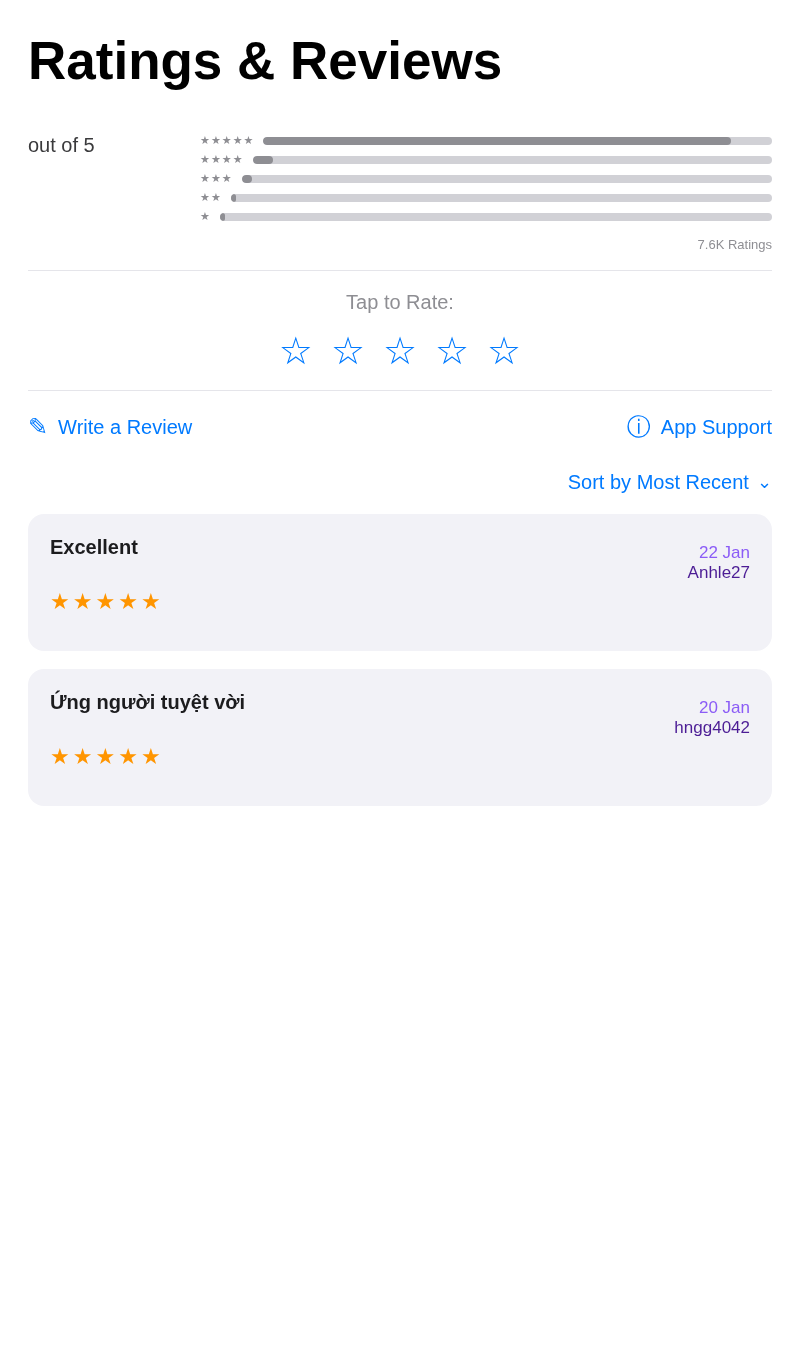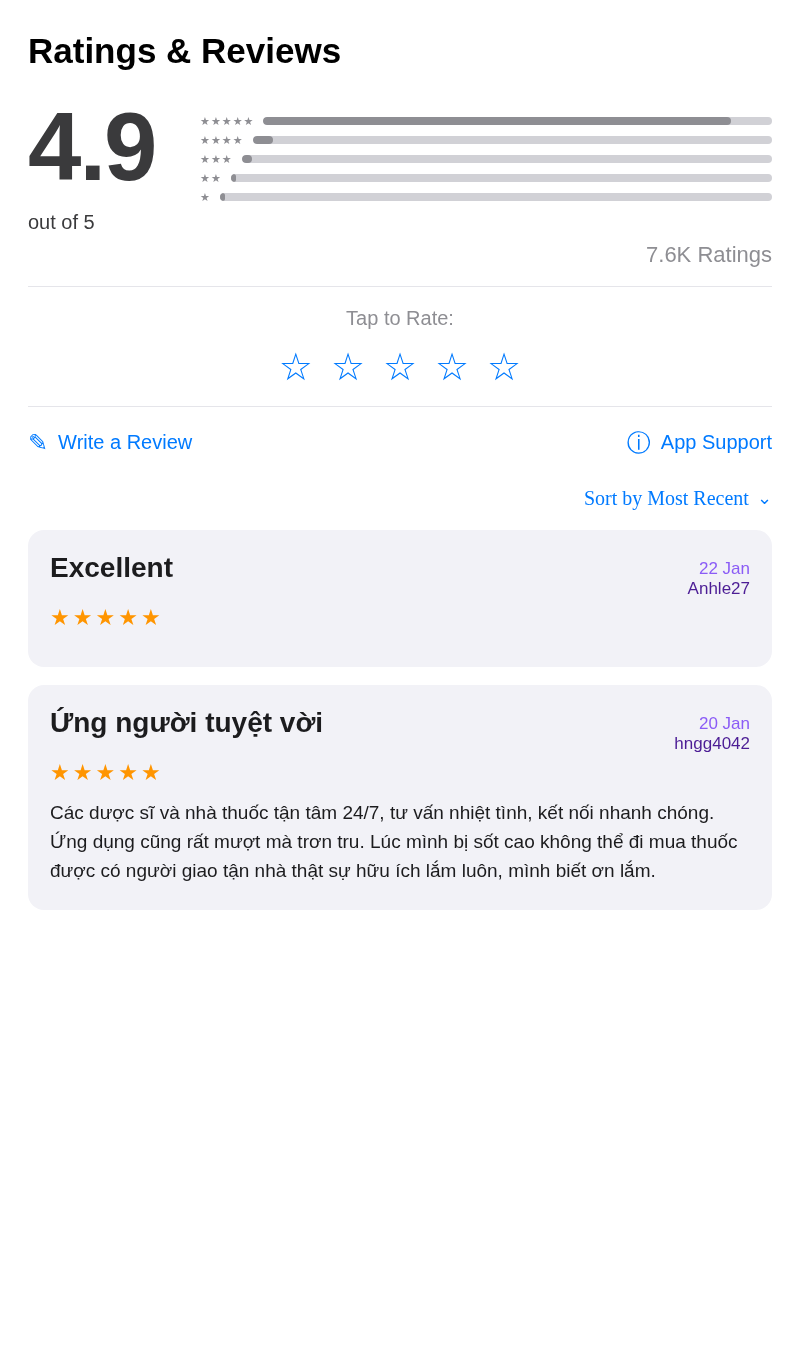--- a/index.html
+++ b/index.html
@@ -11,21 +11,21 @@
     body {
       font-family: -apple-system, BlinkMacSystemFont, 'Helvetica Neue', Arial, sans-serif;
       background: #ffffff;
       width: 800px;
       min-height: 1364px;
       padding: 32px 28px;
       color: #1c1c1e;
     }
 
     .page-title {
-      font-size: 35px;
+      font-size: 53px;
       font-weight: 800;
       color: #000;
       margin-bottom: 28px;
       line-height: 1.1;
     }
 
     .rating-section {
       display: flex;
       align-items: flex-start;
       gap: 32px;
@@ -88,21 +88,21 @@
     }
 
     .bar-fill {
       height: 100%;
       background: #8e8e93;
       border-radius: 4px;
     }
 
     .ratings-count {
       text-align: right;
-      font-size: 22px;
+      font-size: 13px;
       color: #8e8e93;
       margin-top: 4px;
       margin-bottom: 18px;
     }
 
     .divider {
       height: 1px;
       background: #e5e5ea;
       margin: 16px 0;
     }
@@ -169,21 +169,20 @@
       display: flex;
       align-items: flex-start;
       gap: 8px;
       color: #007aff;
       font-size: 20px;
       font-weight: 400;
       cursor: pointer;
       background: none;
       border: none;
       padding: 0;
-      font-family: Liberation Serif, serif;
     }
 
     .sort-chevron {
       font-size: 18px;
     }
 
     .review-card {
       background: #f2f2f7;
       border-radius: 16px;
       padding: 22px 22px 24px 22px;
@@ -191,21 +190,21 @@
     }
 
     .review-header {
       display: flex;
       justify-content: space-between;
       align-items: flex-start;
       margin-bottom: 6px;
     }
 
     .review-title {
-      font-size: 28px;
+      font-size: 20px;
       font-weight: 700;
       color: #1c1c1e;
     }
 
     .review-meta {
       text-align: right;
     }
 
     .review-date {
       font-size: 17px;
@@ -237,21 +236,20 @@
       line-height: 1.55;
     }
   </style>
 </head>
 <body>
 
 <h1 class="page-title">Ratings &amp; Reviews</h1>
 
 <div class="rating-section">
   <div class="rating-big">
-    <span class="rating-number">4.9</span>
     <span class="rating-out-of">out of 5</span>
   </div>
 
   <div class="rating-bars-section">
 
   <div class="rating-bar-row">
         <div class="bar-stars">
           <span class="bar-star">★</span>
           <span class="bar-star">★</span>
           <span class="bar-star">★</span>
@@ -363,15 +361,14 @@
           <span class="review-author">hngg4042</span>
         </div>
       </div>
       <div class="review-stars">
         <span class="review-star">★</span>
         <span class="review-star">★</span>
         <span class="review-star">★</span>
         <span class="review-star">★</span>
         <span class="review-star">★</span>
       </div>
-      <p class="review-body">Các dược sĩ và nhà thuốc tận tâm 24/7, tư vấn nhiệt tình, kết nối nhanh chóng. Ứng dụng cũng rất mượt mà trơn tru. Lúc mình bị sốt cao không thể đi mua thuốc được có người giao tận nhà thật sự hữu ích lắm luôn, mình biết ơn lắm.</p>
     </div>
   </div>
 
 </body></html>

